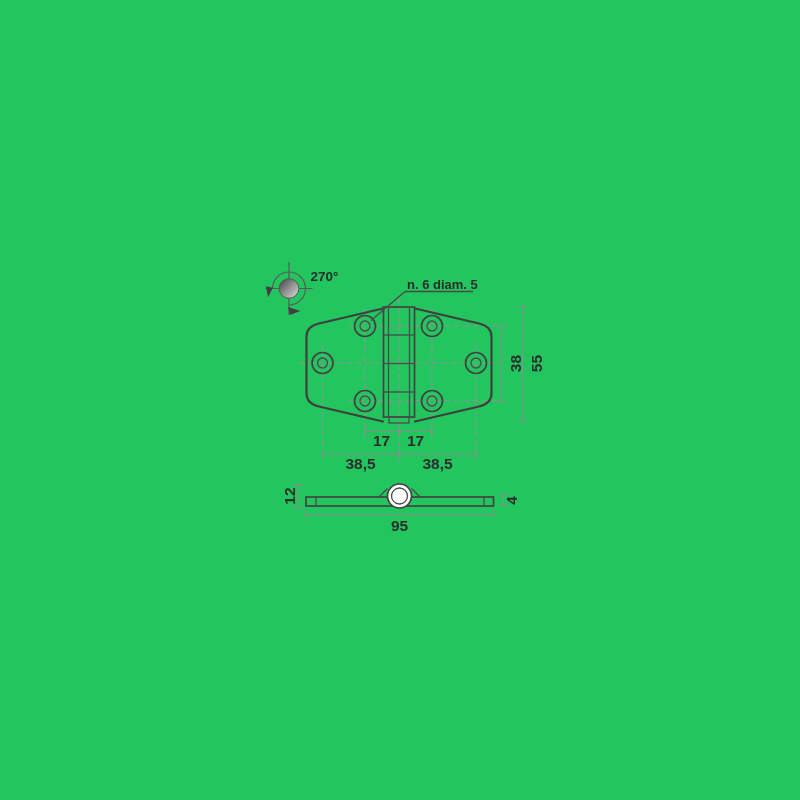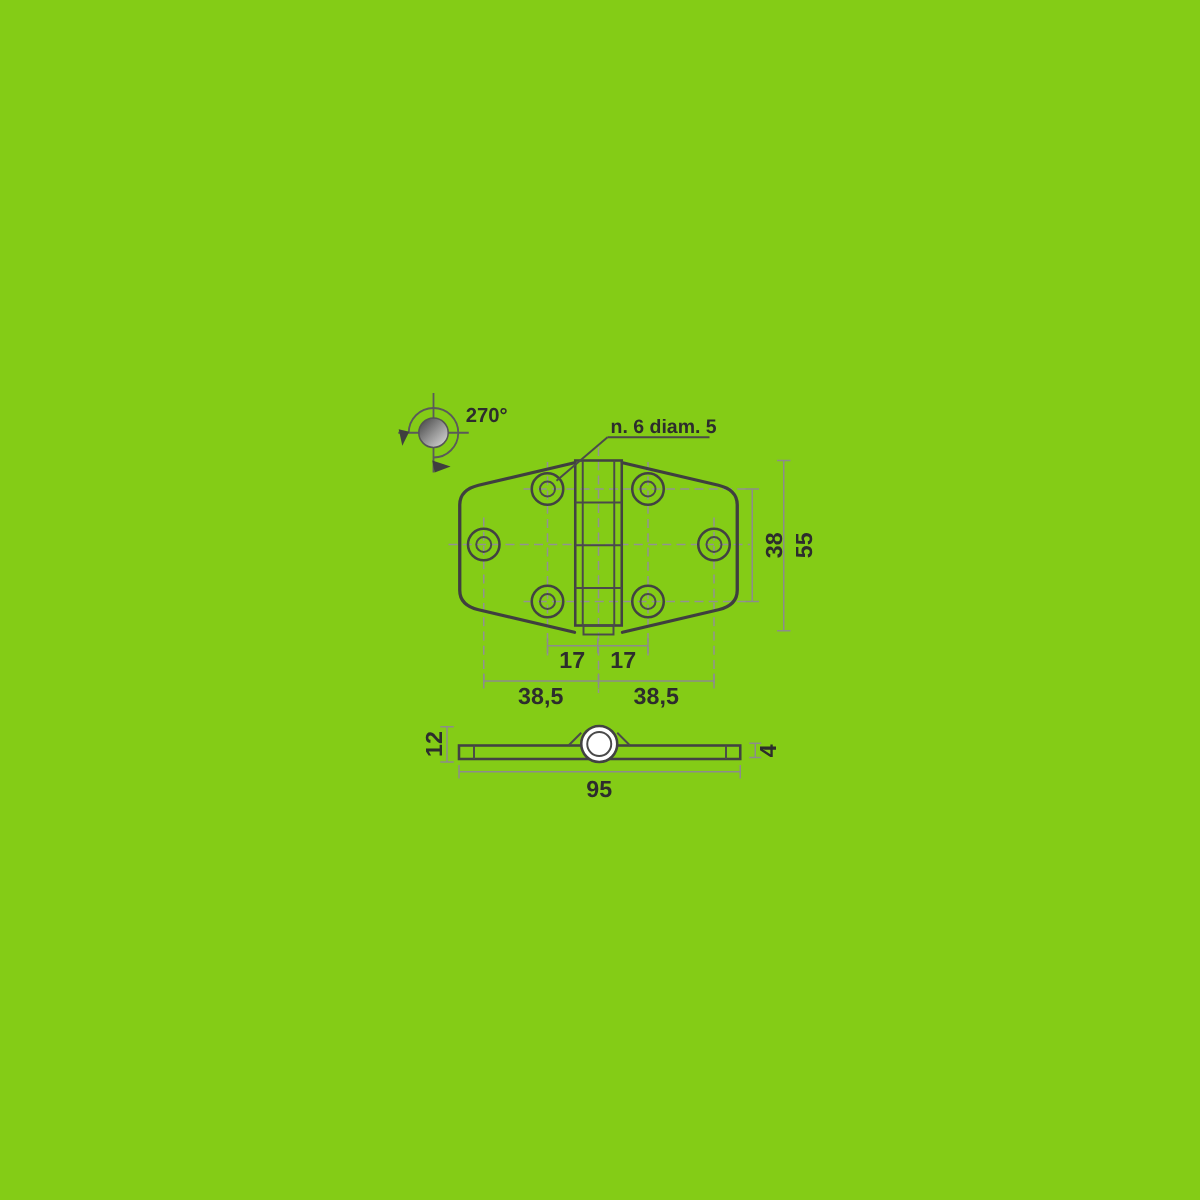--- a/index.html
+++ b/index.html
@@ -1,16 +1,16 @@
 <!DOCTYPE html>
 <html><head>
 <meta charset="utf-8">
 <style>
   html,body{margin:0;padding:0;width:800px;height:800px;background:#ffffff;overflow:hidden;}
-  .stage{position:absolute;inset:0;background:#84cc16;}
+  .stage{position:absolute;inset:0;background:#22c55e;}
   svg{display:block;}
   .ol{fill:none;stroke:#3f3f3f;stroke-width:2.2;stroke-linejoin:round;stroke-linecap:round;}
   .md{fill:none;stroke:#424242;stroke-width:1.7;}
   .tn{fill:none;stroke:#4a4a4a;stroke-width:1.3;}
   .dash{fill:none;stroke:#929292;stroke-width:1;stroke-dasharray:6 3.5;}
   .dim{fill:none;stroke:#8c8c8c;stroke-width:1;}
   .sym{fill:none;stroke:#5a5a5a;stroke-width:1.2;}
   text{font-family:"Liberation Sans", sans-serif;fill:#2d2d2d;}
   .dimtxt{font-size:15.5px;font-weight:600;}
   .notetxt{font-size:13px;font-weight:600;}

